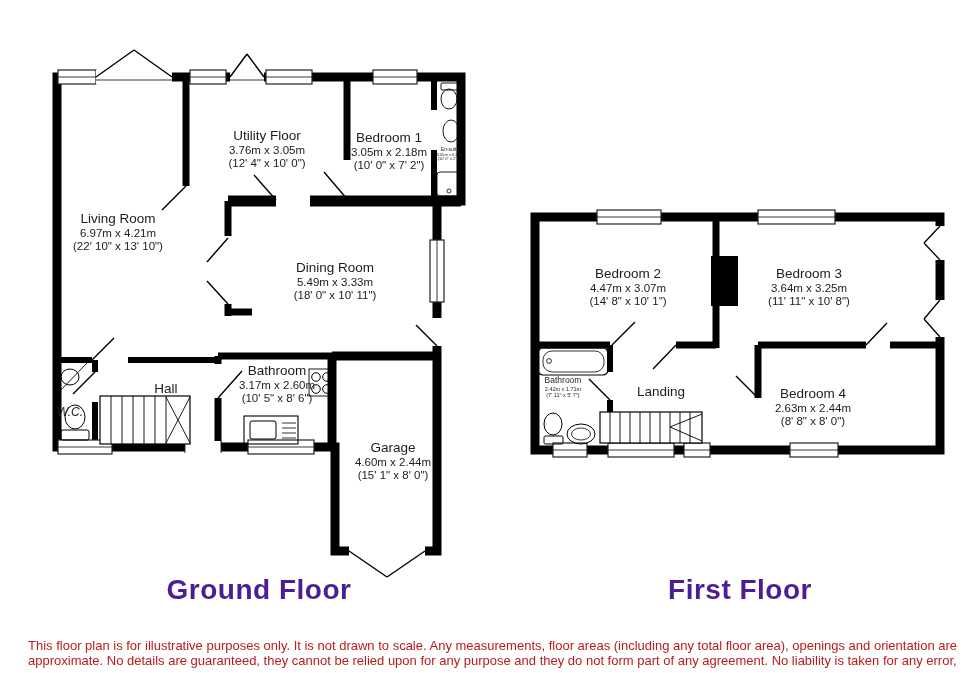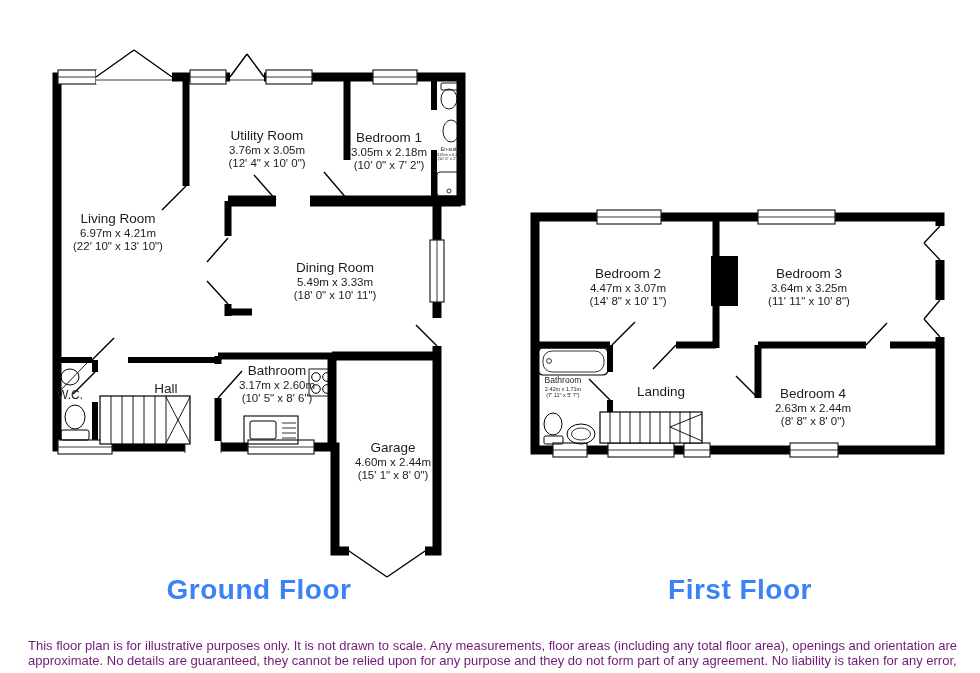--- a/index.html
+++ b/index.html
@@ -8,23 +8,23 @@
   #plan-svg{position:absolute;left:0;top:0;}
   .room-label{position:absolute;transform:translateX(-50%);text-align:center;white-space:nowrap;line-height:1.16;}
   .rname{font-size:13.5px;}
   .rdim{font-size:11.5px;}
   .room-label--single .rname{font-size:13.5px;}
   .room-label--small .rname{font-size:8.5px;}
   .room-label--small .rdim{font-size:5.5px;}
   .room-label--tiny .rname{font-size:5px;}
   .room-label--tiny .rdim{font-size:4px;}
   .floor-title{position:absolute;transform:translateX(-50%);font-size:28px;font-weight:700;
-               letter-spacing:.5px;color:#3b82f6;white-space:nowrap;}
+               letter-spacing:.5px;color:#4c1d95;white-space:nowrap;}
   .area-note{position:absolute;font-size:16px;color:#1a1a1a;white-space:nowrap;}
-  .disclaimer{position:absolute;font-size:13px;line-height:14.5px;color:#701a75;white-space:nowrap;}
+  .disclaimer{position:absolute;font-size:13px;line-height:14.5px;color:#b91c1c;white-space:nowrap;}
 </style>
 </head>
 <body>
 
 <div id="canvas">
 
 <svg id="plan-svg" width="980" height="673" viewBox="0 0 980 673">
 
   <g stroke="#000" fill="none" stroke-linecap="butt">
 
@@ -184,21 +184,21 @@
   </g>
 </svg>
 
   <div class="room-label" style="left:118px;top:211px;">
     <div class="rname">Living Room</div>
     <div class="rdim">6.97m x 4.21m</div>
     <div class="rdim">(22' 10" x 13' 10")</div>
   </div>
 
   <div class="room-label" style="left:267px;top:128px;">
-    <div class="rname">Utility Room</div>
+    <div class="rname">Utility Floor</div>
     <div class="rdim">3.76m x 3.05m</div>
     <div class="rdim">(12' 4" x 10' 0")</div>
   </div>
 
   <div class="room-label" style="left:389px;top:130px;">
     <div class="rname">Bedroom 1</div>
     <div class="rdim">3.05m x 2.18m</div>
     <div class="rdim">(10' 0" x 7' 2")</div>
   </div>
 
@@ -217,21 +217,21 @@
   <div class="room-label" style="left:277px;top:363px;">
     <div class="rname">Bathroom</div>
     <div class="rdim">3.17m x 2.60m</div>
     <div class="rdim">(10' 5" x 8' 6")</div>
   </div>
 
   <div class="room-label room-label--single" style="left:166px;top:381px;text-align:center;">
     <div class="rname">Hall</div>
   </div>
 
-  <div class="room-label room-label--single" style="left:70px;top:389px;font-size:12px;">
+  <div class="room-label room-label--single" style="left:70px;top:406px;font-size:12px;font-style:italic;">
     <div class="rname" style="font-size:12px;">W.C.</div>
   </div>
 
   <div class="room-label" style="left:393px;top:440px;">
     <div class="rname">Garage</div>
     <div class="rdim">4.60m x 2.44m</div>
     <div class="rdim">(15' 1" x 8' 0")</div>
   </div>
 
   <div class="room-label" style="left:628px;top:266px;">

